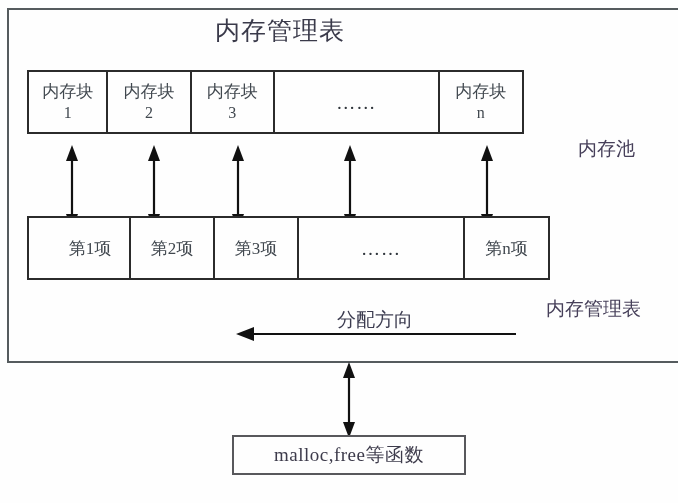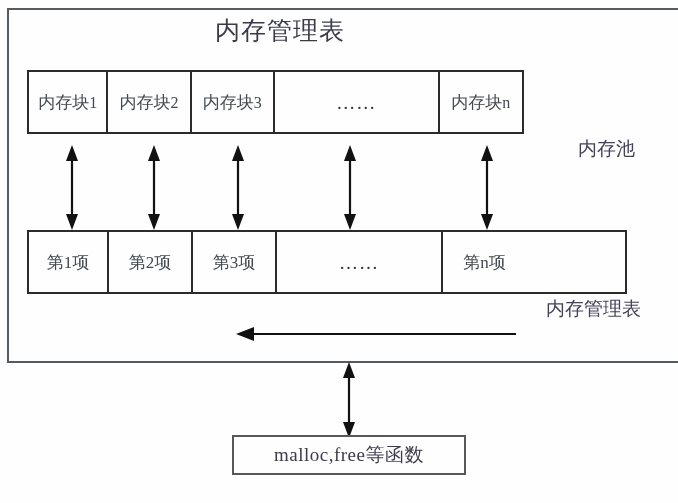--- a/index.html
+++ b/index.html
@@ -47,27 +47,27 @@
   .cell-row {
     position: absolute;
     left: 27px;
     height: 64px;
     border: 2px solid #2b2b2b;
     box-sizing: border-box;
     display: flex;
     background: #fefefe;
   }
   #pool-row  { top: 70px;  width: 497px; }
-  #table-row { top: 230px; width: 600px; }
+  #table-row { top: 216px; width: 523px; justify-content: flex-end; }
 
   .cell {
     border-right: 2px solid #2b2b2b;
     box-sizing: border-box;
     display: flex;
-    flex-direction: row;
+    flex-direction: column;
     align-items: center;
     justify-content: center;
     font-size: 17px;
     line-height: 21px;
     color: #41484f;
     white-space: nowrap;
     overflow: hidden;
   }
   .cell:last-child { border-right: none; }
 
@@ -238,20 +238,21 @@
     <div class="cell w-wide ellipsis">
       <span class="line1">……</span>
     </div>
     <div class="cell w-last">
       <span class="line1">第n项</span>
     </div>
   </div>
 
   <div id="label-table" class="side-label">内存管理表</div>
 
+  <div id="alloc-label">分配方向</div>
   <svg id="alloc-arrow" viewBox="0 0 280 16" xmlns="http://www.w3.org/2000/svg">
     <line x1="16" y1="8" x2="280" y2="8" stroke="#111" stroke-width="2.2"></line>
     <polygon points="0,8 18,1 18,15" fill="#111"></polygon>
   </svg>
 
   <svg id="func-connector" viewBox="0 0 14 76" xmlns="http://www.w3.org/2000/svg">
     <line x1="7" y1="12" x2="7" y2="64" stroke="#111" stroke-width="2.2"></line>
     <polygon points="7,0 13,16 1,16" fill="#111"></polygon>
     <polygon points="7,76 13,60 1,60" fill="#111"></polygon>
   </svg>

